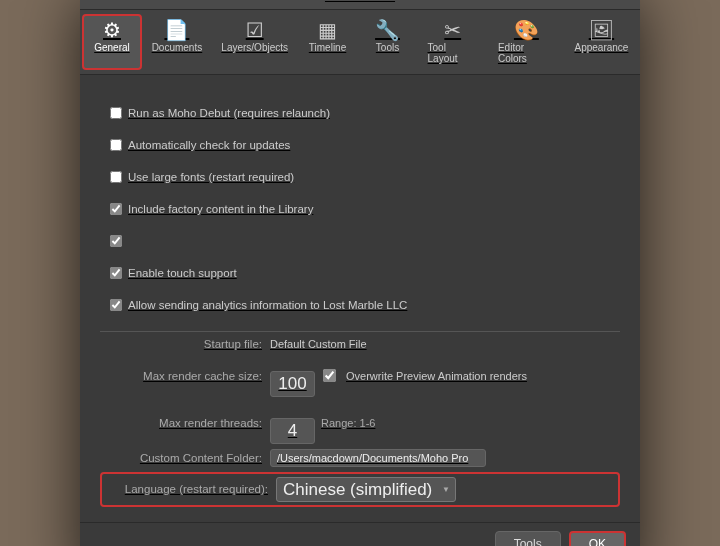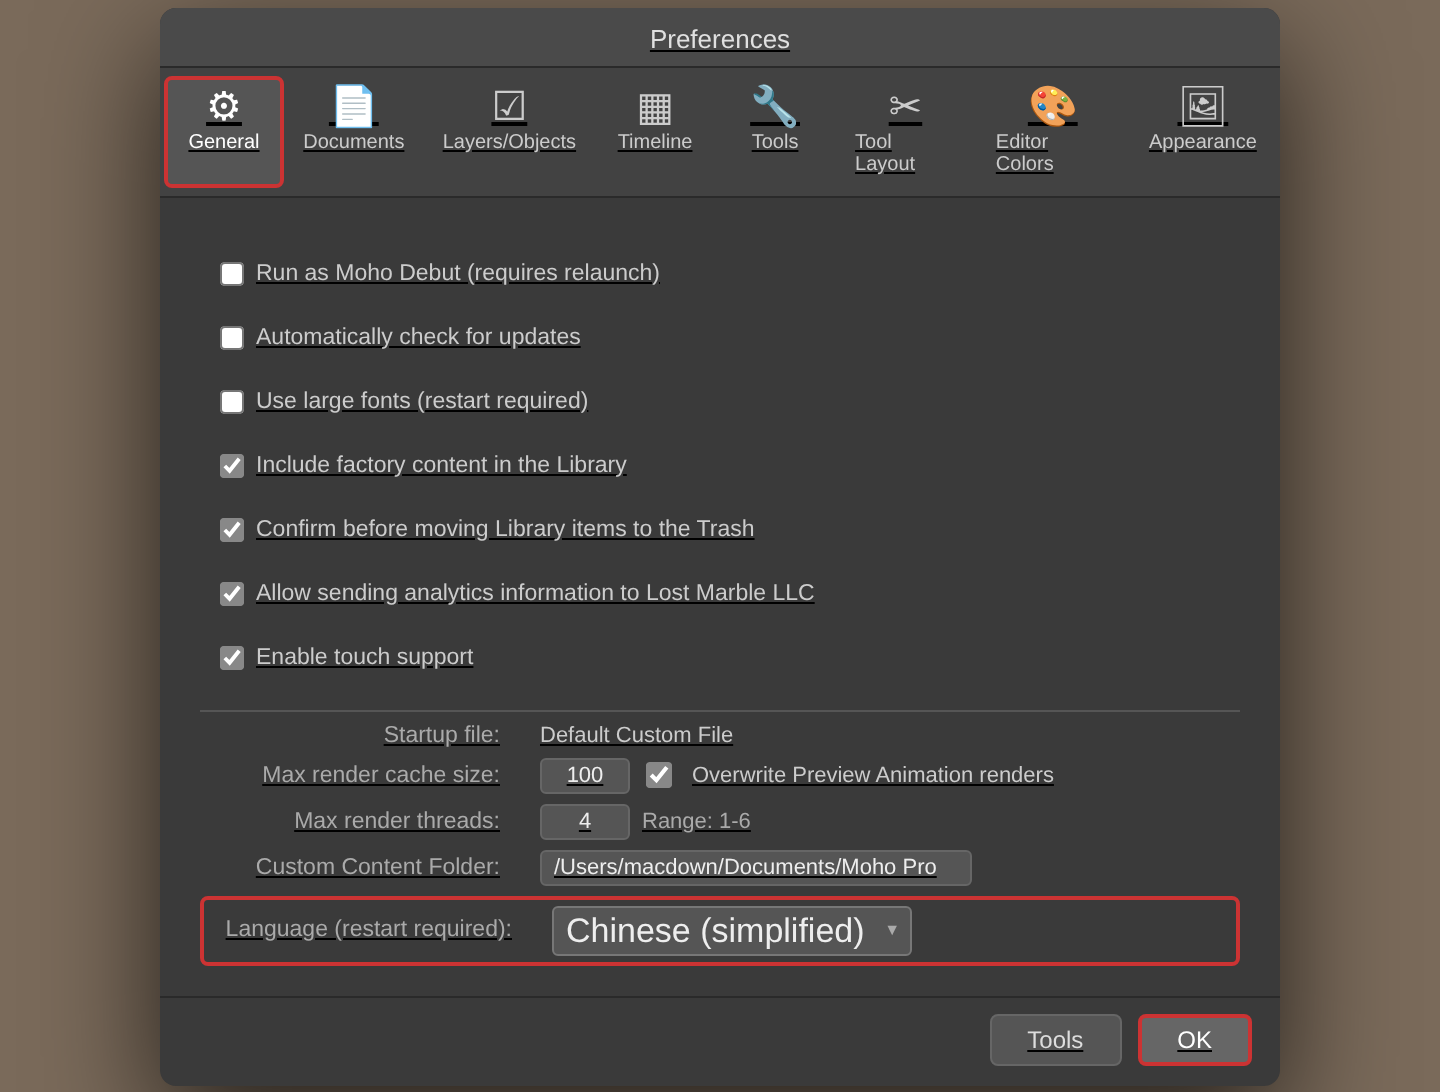--- a/index.html
+++ b/index.html
@@ -84,32 +84,33 @@
     .form-row {
       display: flex;
       align-items: center;
       margin: 5px 0;
     }
     .form-label {
       color: #aaaaaa;
       text-align: right;
       font-size: 11.5px;
       width: 170px;
-      padding-right: 20px;
+      padding-right: 8px;
       flex-shrink: 0;
     }
     .form-input-small {
       background: #555;
       border: 1px solid #666;
       border-radius: 3px;
       color: #eee;
-      font-size: 11px;
+      font-size: 17px;
       padding: 2px 5px;
       width: 45px;
       text-align: center;
+      margin-top: 16px;
     }
     .form-input-path {
       background: #555;
       border: 1px solid #666;
       border-radius: 3px;
       color: #eee;
       font-size: 11px;
       padding: 2px 6px;
       width: 216px;
     }
@@ -254,29 +255,28 @@
     <div class="checkbox-row">
       <input type="checkbox" style="">
       <span>Use large fonts (restart required)</span>
     </div>
     <div class="checkbox-row">
       <input type="checkbox" checked="" style="">
       <span>Include factory content in the Library</span>
     </div>
     <div class="checkbox-row">
       <input type="checkbox" checked="" style="">
-      <span>Confirm before moving Library items to the Trash</span>
+    </div>
+    <div class="checkbox-row">
+      <input type="checkbox" checked="" style="">
+      <span>Enable touch support</span>
     </div>
     <div class="checkbox-row">
       <input type="checkbox" checked="" style="">
       <span>Allow sending analytics information to Lost Marble LLC</span>
-    </div>
-    <div class="checkbox-row">
-      <input type="checkbox" checked="" style="">
-      <span>Enable touch support</span>
     </div>
 
     <div class="divider"></div>
 
     <div class="form-row">
       <span class="form-label">Startup file:</span>
       <span class="startup-value">Default Custom File</span>
     </div>
 
     <div class="form-row">

